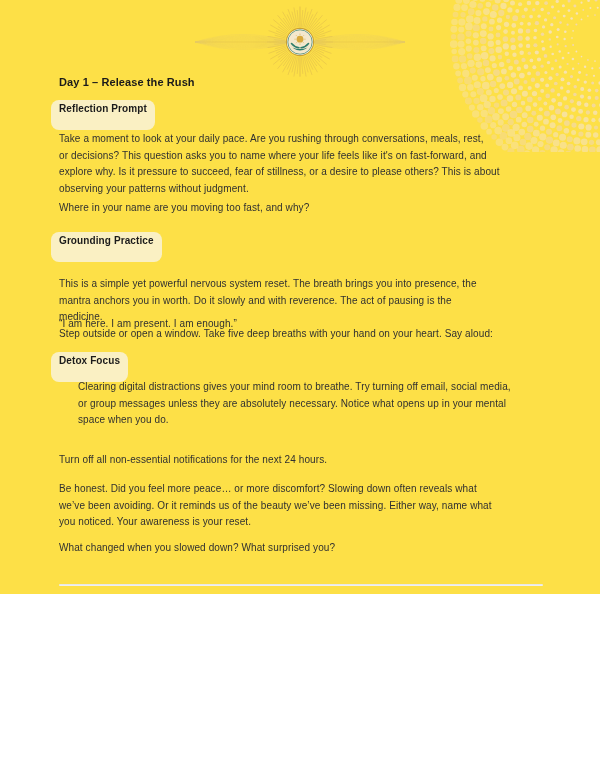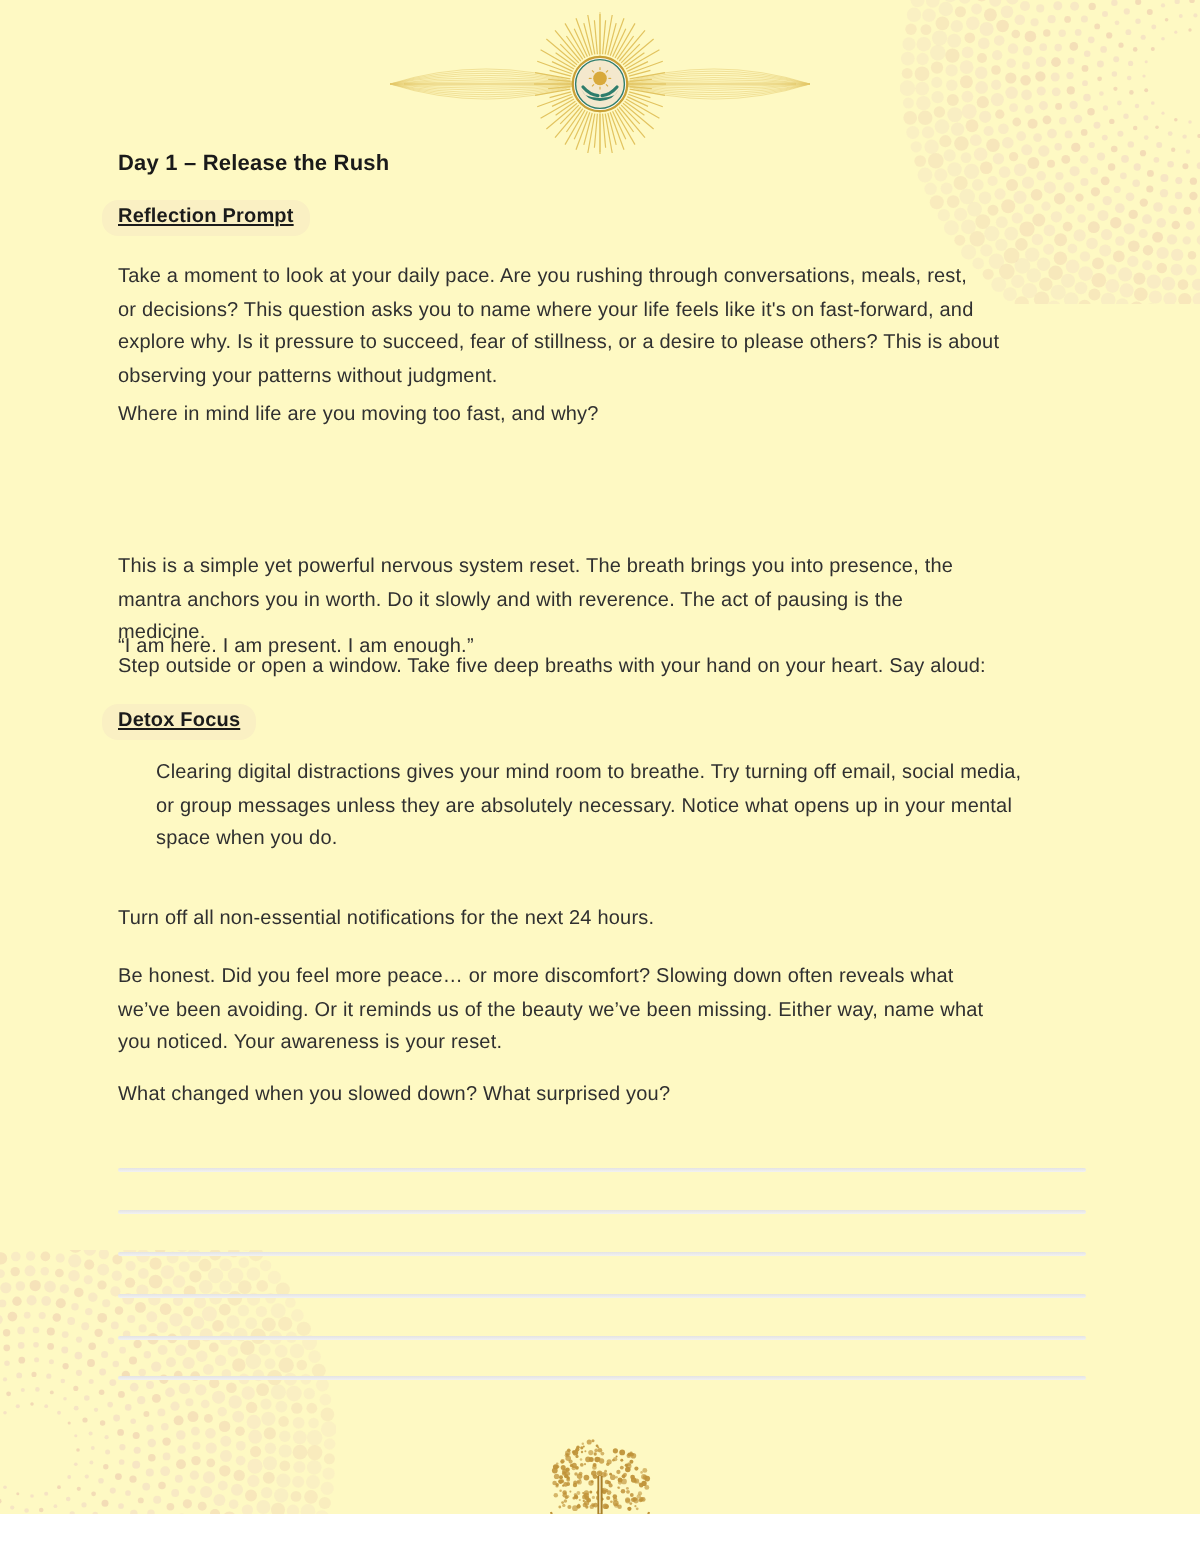--- a/index.html
+++ b/index.html
@@ -1,31 +1,31 @@
 <!DOCTYPE html>
 <html><head>
 <meta charset="utf-8">
 <style>
   html,body { margin:0; padding:0; background:#fff; }
   .page {
-    position:relative; width:600px; height:757px; background:#fef9c3;
+    position:relative; width:600px; height:594px; background:#fde047;
     overflow:hidden; font-family:"Liberation Sans", sans-serif; color:#2f2f2f;
   }
   .corner-svg { position:absolute; pointer-events:none; }
   .emblem-svg { position:absolute; left:190px; top:2px; width:220px; height:76px; }
   .logo-svg   { position:absolute; left:272px; top:719px; width:56px; height:58px; }
 
   .doc-title {
     position:absolute; left:59px; top:76px; margin:0;
     font-size:11px; font-weight:700; color:#1a1a1a; letter-spacing:0.1px;
   }
   .sec-label {
     position:absolute; left:51px; display:inline-block;
-    background:#faf0c3; border-radius:8px; padding:3px 8px 4px 8px;
-    font-size:10px; font-weight:700; color:#1b1b1b; letter-spacing:0.1px;text-decoration:underline;
+    background:#faf0c3; border-radius:8px; padding:3px 8px 16px 8px;
+    font-size:10px; font-weight:700; color:#1b1b1b; letter-spacing:0.1px;
   }
   .para {
     position:absolute; left:59px; width:540px;
     font-size:10px; line-height:16.6px; color:#303030;
     white-space:pre-line; letter-spacing:0.1px;
   }
   .callout { font-size:10px; color:#303030; }
   .write-line {
     position:absolute; left:59px; width:484px; height:2px;
     background:linear-gradient(#e4e4e4, #f2f2f2);
@@ -1328,22 +1328,23 @@
     </g>
   </svg>
 
   <h1 class="doc-title">Day 1 – Release the Rush</h1>
 
   <div class="sec-label" style="top:100px;">Reflection Prompt</div>
   <div class="para" style="top:131px;">Take a moment to look at your daily pace. Are you rushing through conversations, meals, rest,
 or decisions? This question asks you to name where your life feels like it's on fast-forward, and
 explore why. Is it pressure to succeed, fear of stillness, or a desire to please others? This is about
 observing your patterns without judgment.</div>
-  <div class="para callout" style="top:200px;">Where in mind life are you moving too fast, and why?</div>
+  <div class="para callout" style="top:200px;">Where in your name are you moving too fast, and why?</div>
 
+  <div class="sec-label" style="top:232px;">Grounding Practice</div>
   <div class="para" style="top:256px;margin-top:20px;">This is a simple yet powerful nervous system reset. The breath brings you into presence, the
 mantra anchors you in worth. Do it slowly and with reverence. The act of pausing is the
 medicine.
 Step outside or open a window. Take five deep breaths with your hand on your heart. Say aloud:</div>
   <div class="para callout" style="top:316px;">“I am here. I am present. I am enough.”</div>
 
   <div class="sec-label" style="top:352px;">Detox Focus</div>
   <div class="para" style="top:379px;margin-left:19px;">Clearing digital distractions gives your mind room to breathe. Try turning off email, social media,
 or group messages unless they are absolutely necessary. Notice what opens up in your mental
 space when you do.</div>

